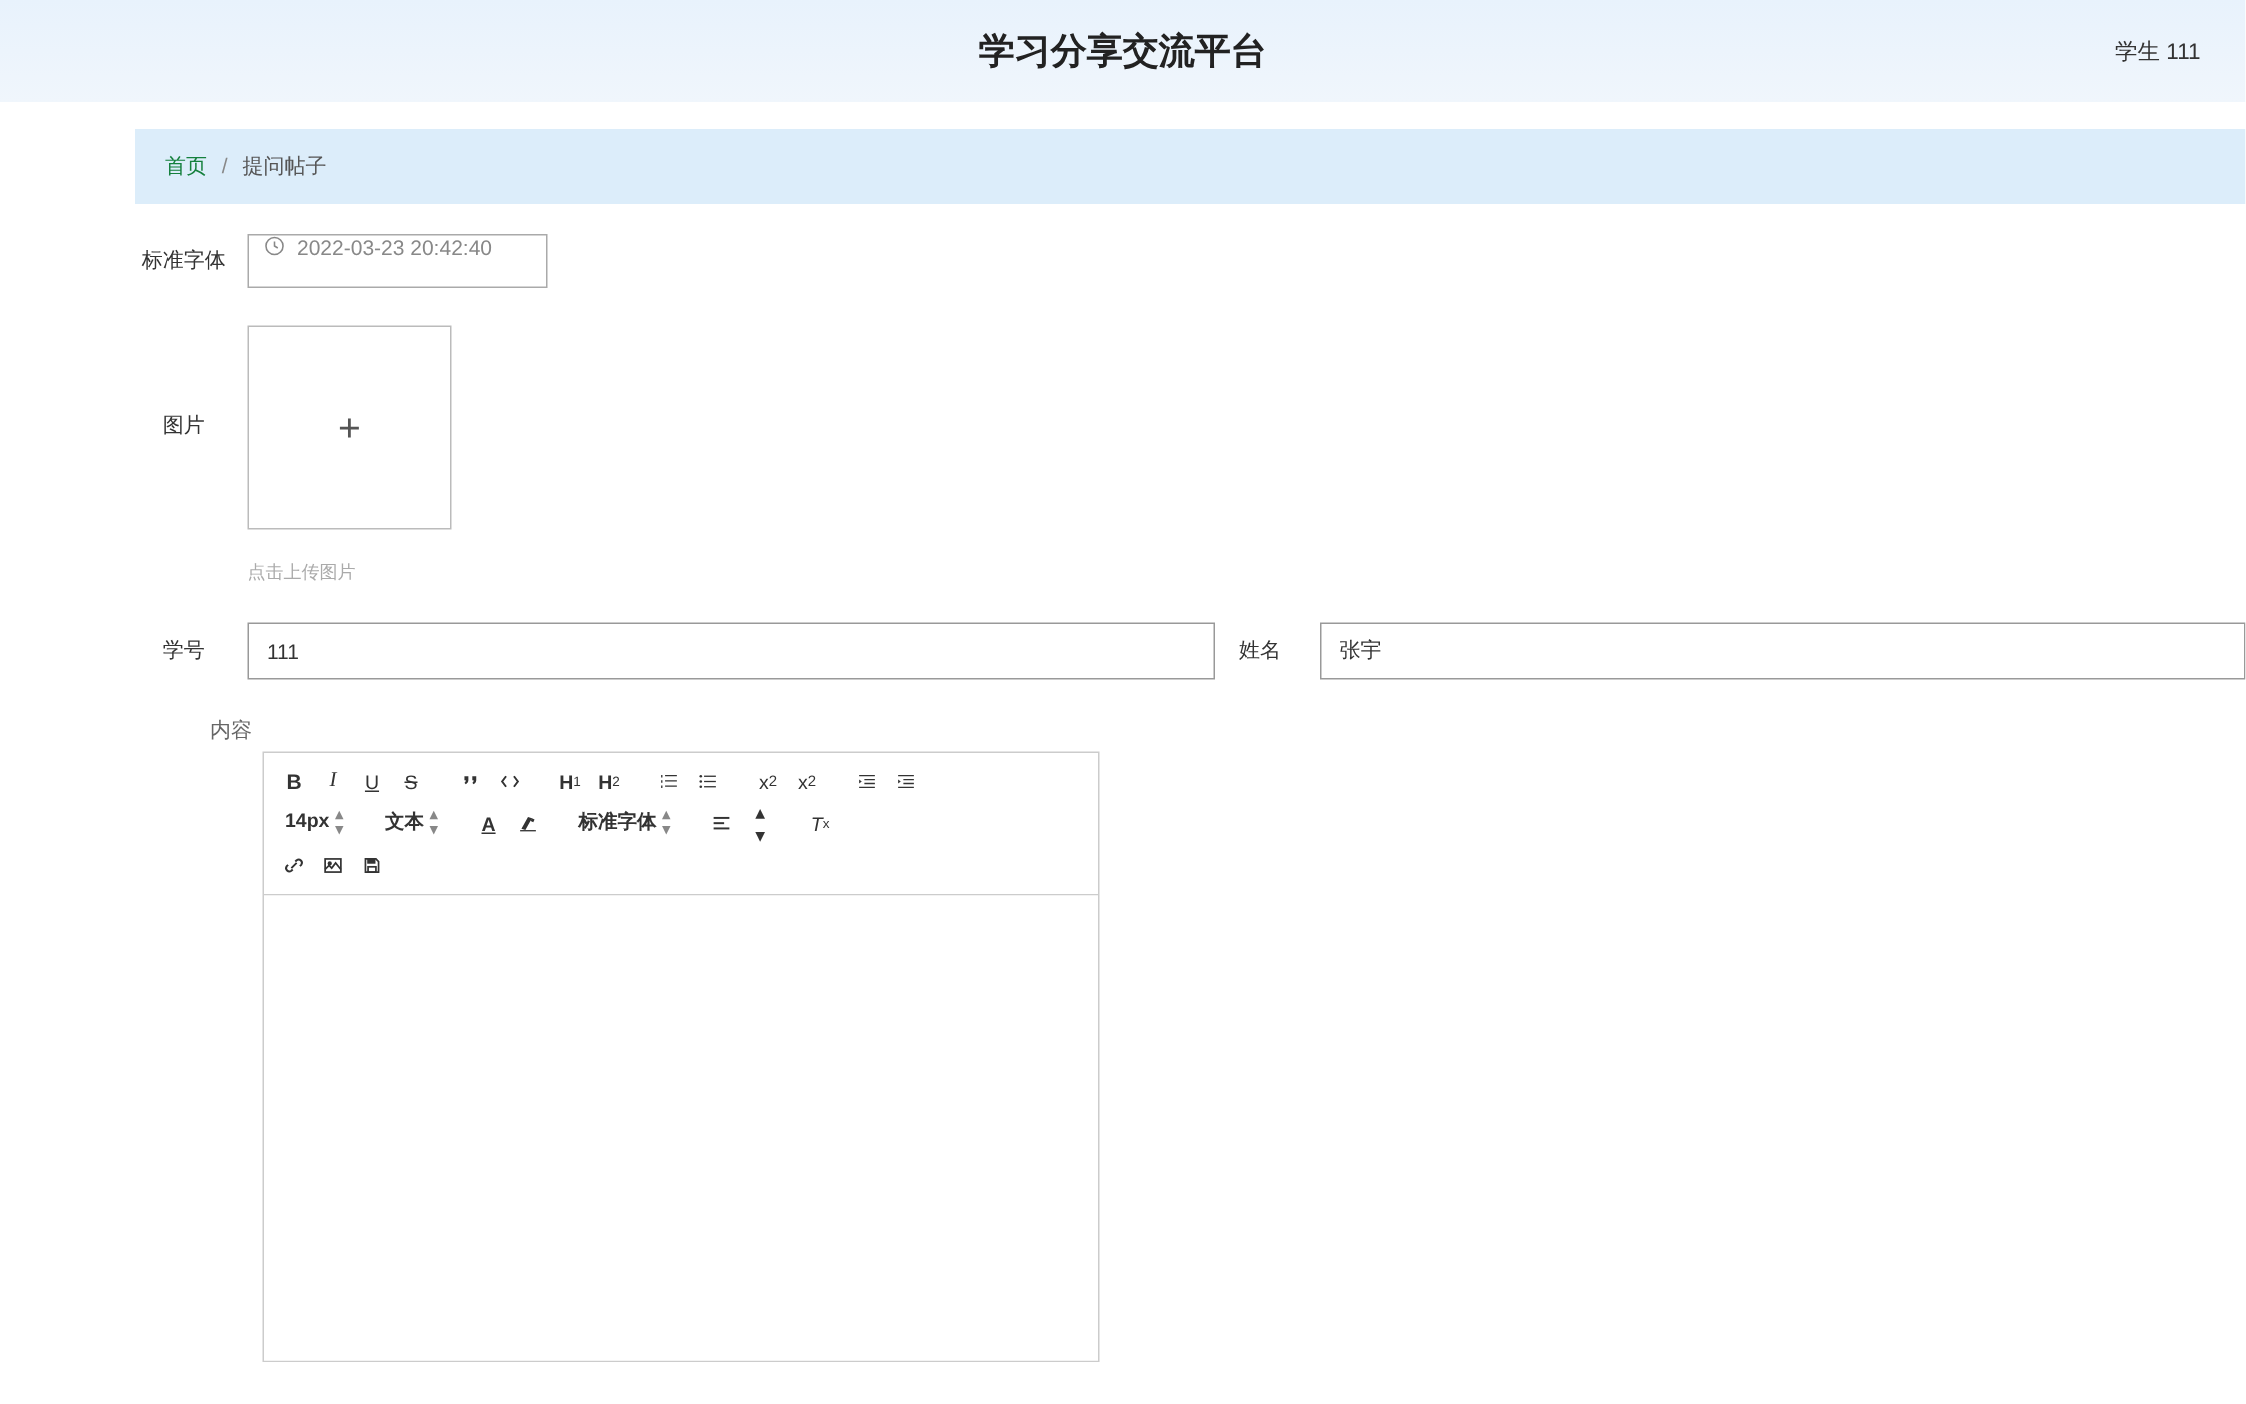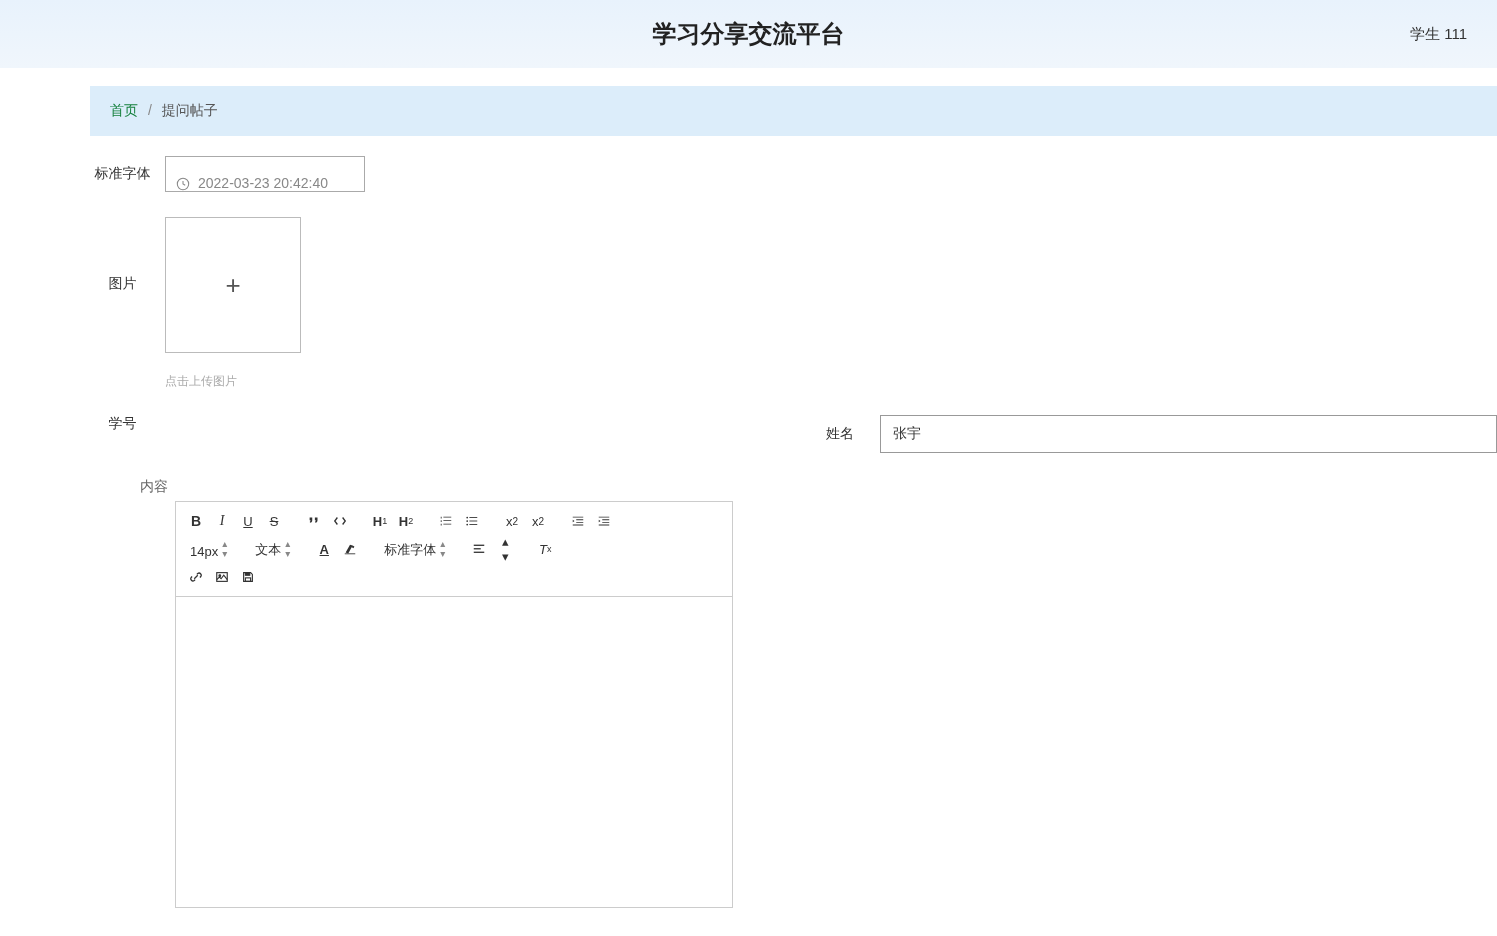--- a/index.html
+++ b/index.html
@@ -50,21 +50,21 @@
     }
     .right .form-input { width: 100%; }
     .right .form-label { width: 60px; text-align: center; margin-right: 10px; }
     
     .date-input {
       width: 200px;
       height: 36px;
       border: 1px solid #aaa;
       padding: 0 10px;
       display: flex;
-      align-items: flex-end;
+      align-items: flex-start;
       gap: 8px;
       color: #888;
       font-size: 14px;
     }
     .clock-icon { width: 14px; height: 14px; display: inline-block; }
     .clock-icon svg { width: 100%; height: 100%; }
     
     .upload-area { display: flex; flex-direction: column; }
     .upload-box {
       width: 136px;
@@ -99,26 +99,27 @@
       color: #333;
       padding: 0 3px;
     }
     .tb-btn svg { width: 14px; height: 14px; }
     .tb-btn.bold { font-weight: bold; font-style: normal; font-size: 14px; }
     .tb-btn.italic { font-style: italic; font-family: serif; font-size: 14px; }
     .tb-btn.underline { text-decoration: underline; }
     .tb-btn.strike { text-decoration: line-through; }
     .tb-select {
       display: inline-flex;
-      align-items: flex-end;
+      align-items: flex-start;
       gap: 4px;
       padding: 0 6px;
       font-size: 13px;
       color: #333;
       cursor: pointer;
+      font-weight: bold;
     }
     .tb-select .arrows { font-size: 10px; color: #888; line-height: 1; }
     .tb-sep { width: 12px; }
     .sub { font-size: 10px; }
     .h-btn { font-weight: bold; }
     .h-btn .sub { font-size: 9px; font-weight: normal; }
     
     .color-btn { position: relative; display: inline-flex; flex-direction: column; align-items: center; }
     
     .editor-content { min-height: 310px; background: #fff; padding: 10px; }
@@ -164,20 +165,21 @@
             <span class="plus-icon">+</span>
           </div>
           <span class="upload-hint">点击上传图片</span>
         </div>
       </div>
     </div>
 
     <div class="form-row">
       <div class="form-col left">
         <label class="form-label">学号</label>
+        <input class="form-input" value="111" style="">
       </div>
       <div class="form-col right">
         <label class="form-label">姓名</label>
         <input class="form-input" value="张宇" style="">
       </div>
     </div>
 
     <div class="editor-section">
       <span class="editor-label">内容</span>
       <div class="editor-container">

